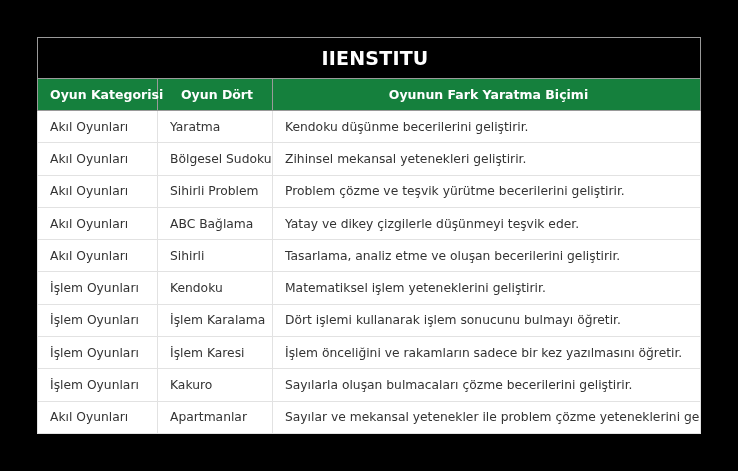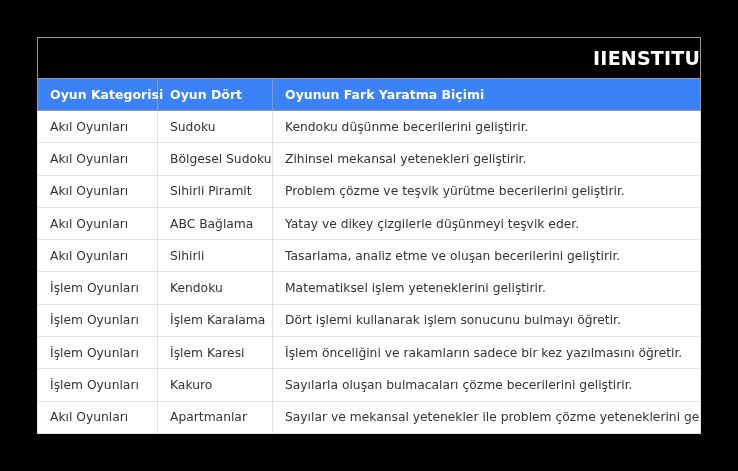--- a/index.html
+++ b/index.html
@@ -23,31 +23,31 @@
       table-layout: fixed;
     }
     .title-cell {
       background: #000;
       color: #fff;
       font-weight: bold;
       font-size: 19px;
       height: 40px;
       padding: 0 0 0 12px;
       border: 1px solid #9a9a9a;
-      text-align: right;
+      text-align: center;
       letter-spacing: 0.2px;
     }
     th.col-head {
-      background: #3b82f6;
+      background: #15803d;
       color: #fff;
       font-weight: bold;
       font-size: 12.5px;
       height: 31px;
       padding: 0 8px 0 12px;
-      text-align: left;
+      text-align: center;
       border: 1px solid #9a9a9a;
       white-space: nowrap;
     }
     td {
       background: #ffffff;
       color: #333333;
       font-size: 12.3px;
       height: 31.3px;
       padding: 0 7px 0 12px;
       border: 1px solid #e2e2e2;
@@ -74,31 +74,31 @@
       </tr>
       <tr>
         <th class="col-head">Oyun Kategorisi</th>
         <th class="col-head">Oyun Dört</th>
         <th class="col-head">Oyunun Fark Yaratma Biçimi</th>
       </tr>
     </thead>
     <tbody>
       <tr>
         <td>Akıl Oyunları</td>
-        <td>Sudoku</td>
+        <td>Yaratma</td>
         <td>Kendoku düşünme becerilerini geliştirir.</td>
       </tr>
       <tr>
         <td>Akıl Oyunları</td>
         <td>Bölgesel Sudoku</td>
         <td>Zihinsel mekansal yetenekleri geliştirir.</td>
       </tr>
       <tr>
         <td>Akıl Oyunları</td>
-        <td>Sihirli Piramit</td>
+        <td>Sihirli Problem</td>
         <td>Problem çözme ve teşvik yürütme becerilerini geliştirir.</td>
       </tr>
       <tr>
         <td>Akıl Oyunları</td>
         <td>ABC Bağlama</td>
         <td>Yatay ve dikey çizgilerle düşünmeyi teşvik eder.</td>
       </tr>
       <tr>
         <td>Akıl Oyunları</td>
         <td>Sihirli</td>

